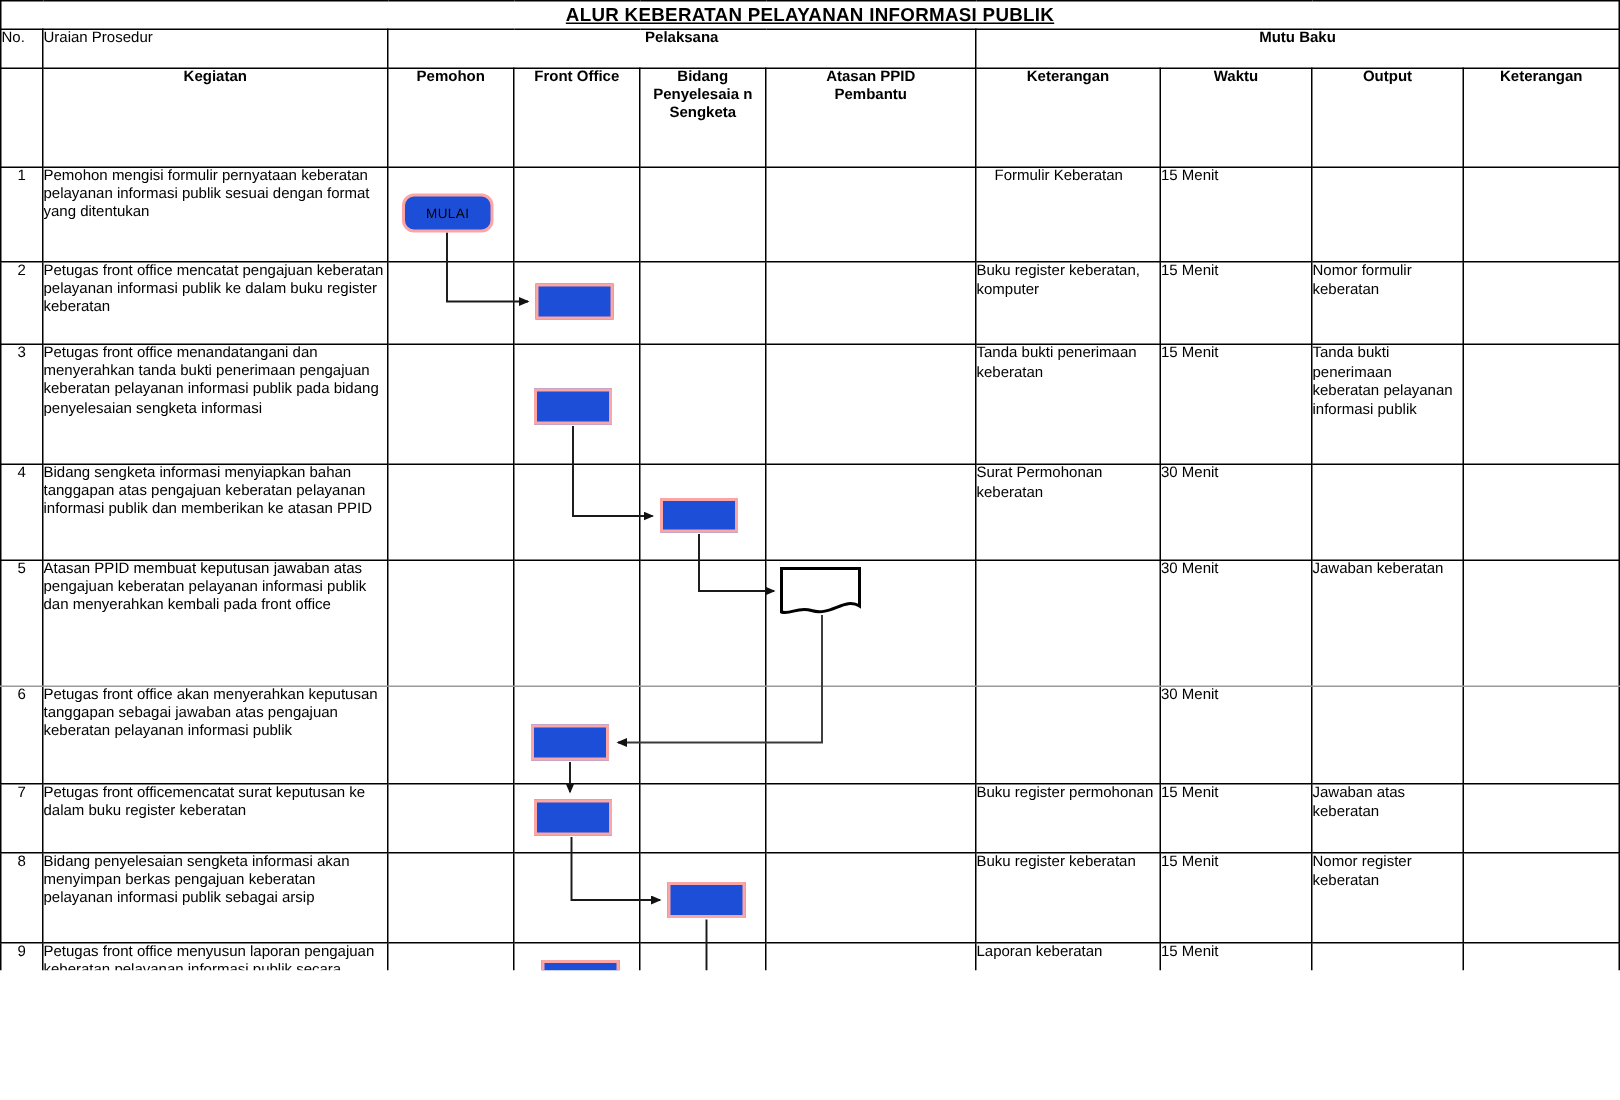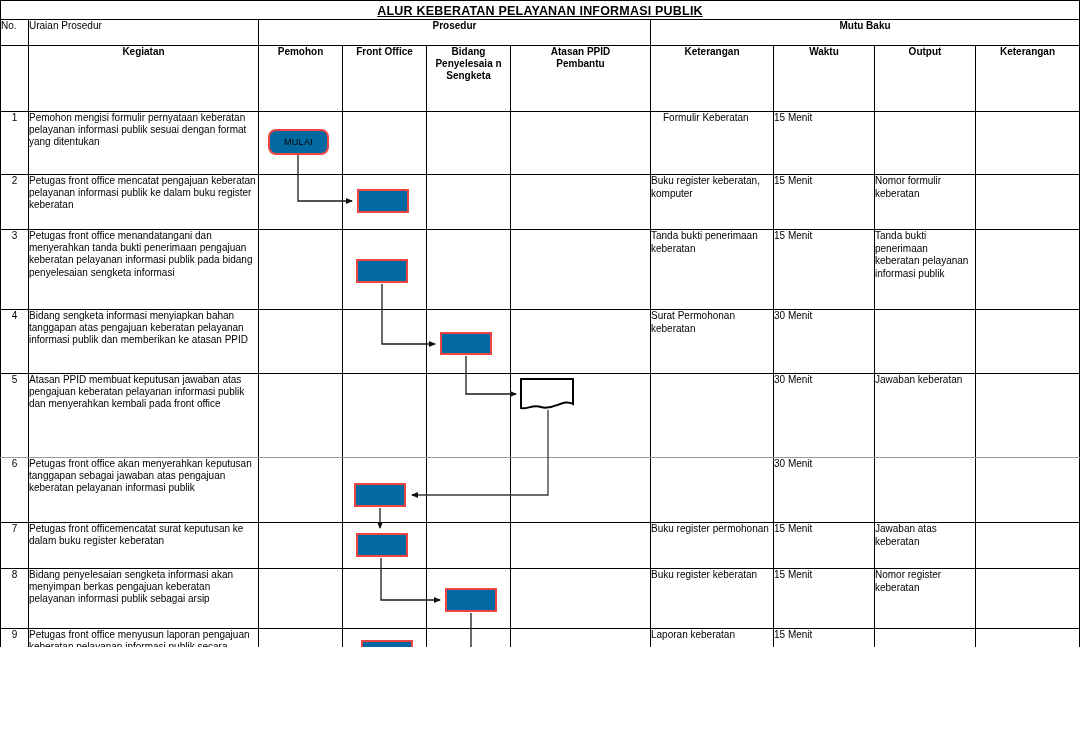--- a/index.html
+++ b/index.html
@@ -13,21 +13,21 @@
   td.hdr-left{font-weight:normal;font-size:10px;text-align:left;vertical-align:middle;padding:1px 3px;}
   .wrap-narrow{display:inline-block;width:68px;text-align:center;}
   td.no-cell{font-size:10px;text-align:center;padding-top:1px;}
   td.txt{font-size:10px;line-height:1.22;padding:2px 3px 2px 4px;}
   td.txt-r{font-size:10px;line-height:1.25;padding:2px 3px 2px 5px;}
   tr.r5g td{border-bottom-color:#9a9a9a;}
   tr.r6g td{border-top-color:#9a9a9a;}
   tr.last td{border-bottom:2px solid #000;}
   
   #overlay{position:absolute;left:0;top:0;width:1080px;height:733px;pointer-events:none;}
-  .shape{position:absolute;border:2px solid #ef4444;background:#0369a1;box-sizing:border-box;}
+  .shape{position:absolute;border:2px solid #fca5a5;background:#1d4ed8;box-sizing:border-box;}
   .terminator{border-radius:8px;display:flex;align-items:center;justify-content:center;
               font-size:9px;letter-spacing:.3px;}
   .stub{position:absolute;width:1px;height:6px;background:#bdbdbd;top:727px;}
 </style>
 </head>
 <body>
 
 <div id="page">
 
   <table class="sop">
@@ -47,21 +47,21 @@
     <tbody>
         <tr style="height:17px">
       <td class="title-cell" colspan="10">
         <span class="title-text">ALUR KEBERATAN PELAYANAN INFORMASI PUBLIK</span>
       </td>
     </tr>
 
     <tr style="height:26px">
       <td class="hdr-left">No.</td>
       <td class="hdr-left">Uraian Prosedur</td>
-      <td class="hdr" colspan="4">Prosedur</td>
+      <td class="hdr" colspan="4">Pelaksana</td>
       <td class="hdr" colspan="4">Mutu Baku</td>
     </tr>
 
     <tr style="height:66px">
       <td></td>
       <td class="hdr">Kegiatan</td>
       <td class="hdr">Pemohon</td>
       <td class="hdr">Front Office</td>
       <td class="hdr">Bidang Penyelesaia n Sengketa</td>
       <td class="hdr"><span class="wrap-narrow">Atasan PPID Pembantu</span></td>

